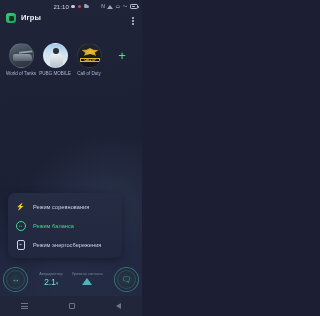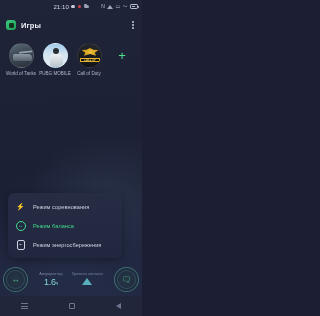--- a/index.html
+++ b/index.html
@@ -40,21 +40,21 @@
   }
   .sb-batt:after{content:'';position:absolute;right:-1.6px;top:1.2px;width:1px;height:2px;background:#b9c0d2;border-radius:0 1px 1px 0;}
   .sb-batt i{position:absolute;left:.5px;top:.5px;bottom:.5px;width:55%;background:#b9c0d2;border-radius:.5px;display:block;}
   .sb-wifi{
     width:0;height:0;border-left:3.2px solid transparent;border-right:3.2px solid transparent;
     border-bottom:4.6px solid #b9c0d2; opacity:.85;
   }
   
   .header {
     position:absolute; top:13px; left:0; right:0; height:24px;
-    display:flex; align-items:center; padding:0 6px;
+    display:flex; padding:0 6px;
   }
   .app-badge {
     width:10px;height:10px;border-radius:3px;
     background:linear-gradient(140deg,#3ecb7d,#1f9c59);
     display:flex;align-items:center;justify-content:center;
     flex:0 0 auto;
   }
   .app-badge span{
     width:5px;height:5px;border-radius:1.4px;background:#15321f;display:block;
     position:relative;
@@ -266,21 +266,21 @@
   </div>
 
   <div class="bottombar">
 
     <div class="circle-btn">↔</div>
 
     <div class="stats">
       <div class="stat">
         <div class="stat-label">Аккумулятор</div>
         <div class="stat-val">
-          <span>1.6</span><u>ч</u>
+          <span>2.1</span><u>ч</u>
         </div>
       </div>
 
       <div class="stat">
         <div class="stat-label">Уровень сигнала</div>
         <div class="wifi-glyph"></div>
       </div>
     </div>
 
     <div class="circle-btn">🗨</div>

